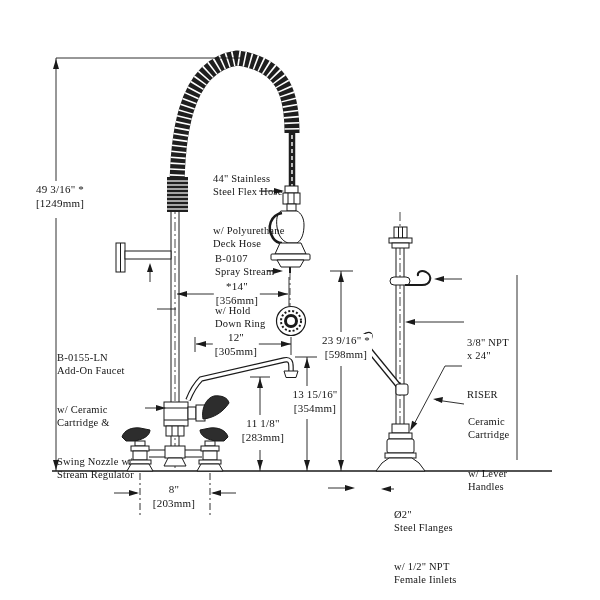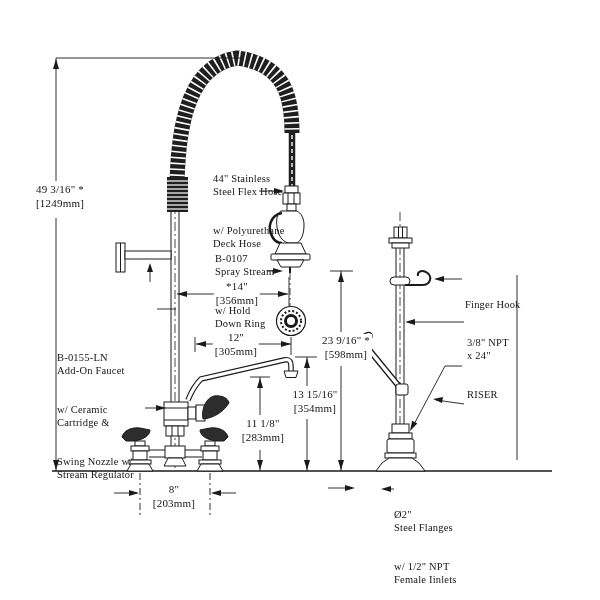--- a/index.html
+++ b/index.html
@@ -239,25 +239,26 @@
 </div>
 <div class="lbl" style="left:215px;top:226px">
   <div>B-0107</div><div>Spray Stream</div>
   <div>w/ Hold</div><div>Down Ring</div>
 </div>
 <div class="lbl" style="left:57px;top:325px">
   <div>B-0155-LN</div><div>Add-On Faucet</div>
   <div>w/ Ceramic</div><div>Cartridge &amp;</div>
   <div>Swing Nozzle w/</div><div>Stream Regulator</div>
 </div>
-<div class="lbl" style="left:465px;top:272px">
-  <div>Finger Hook</div>
-</div>
 <div class="lbl" style="left:467px;top:310px">
   <div>3/8" NPT</div><div>x 24"</div>
   <div>RISER</div>
 </div>
+<div class="lbl" style="left:468px;top:389px">
+  <div>Ceramic</div><div>Cartridge</div>
+  <div>w/ Lever</div><div>Handles</div>
+</div>
 <div class="lbl" style="left:394px;top:482px">
   <div>Ø2"</div><div>Steel Flanges</div>
   <div>w/ 1/2" NPT</div><div>Female Iinlets</div>
 </div>
 
 </div>
 
 </body></html>

